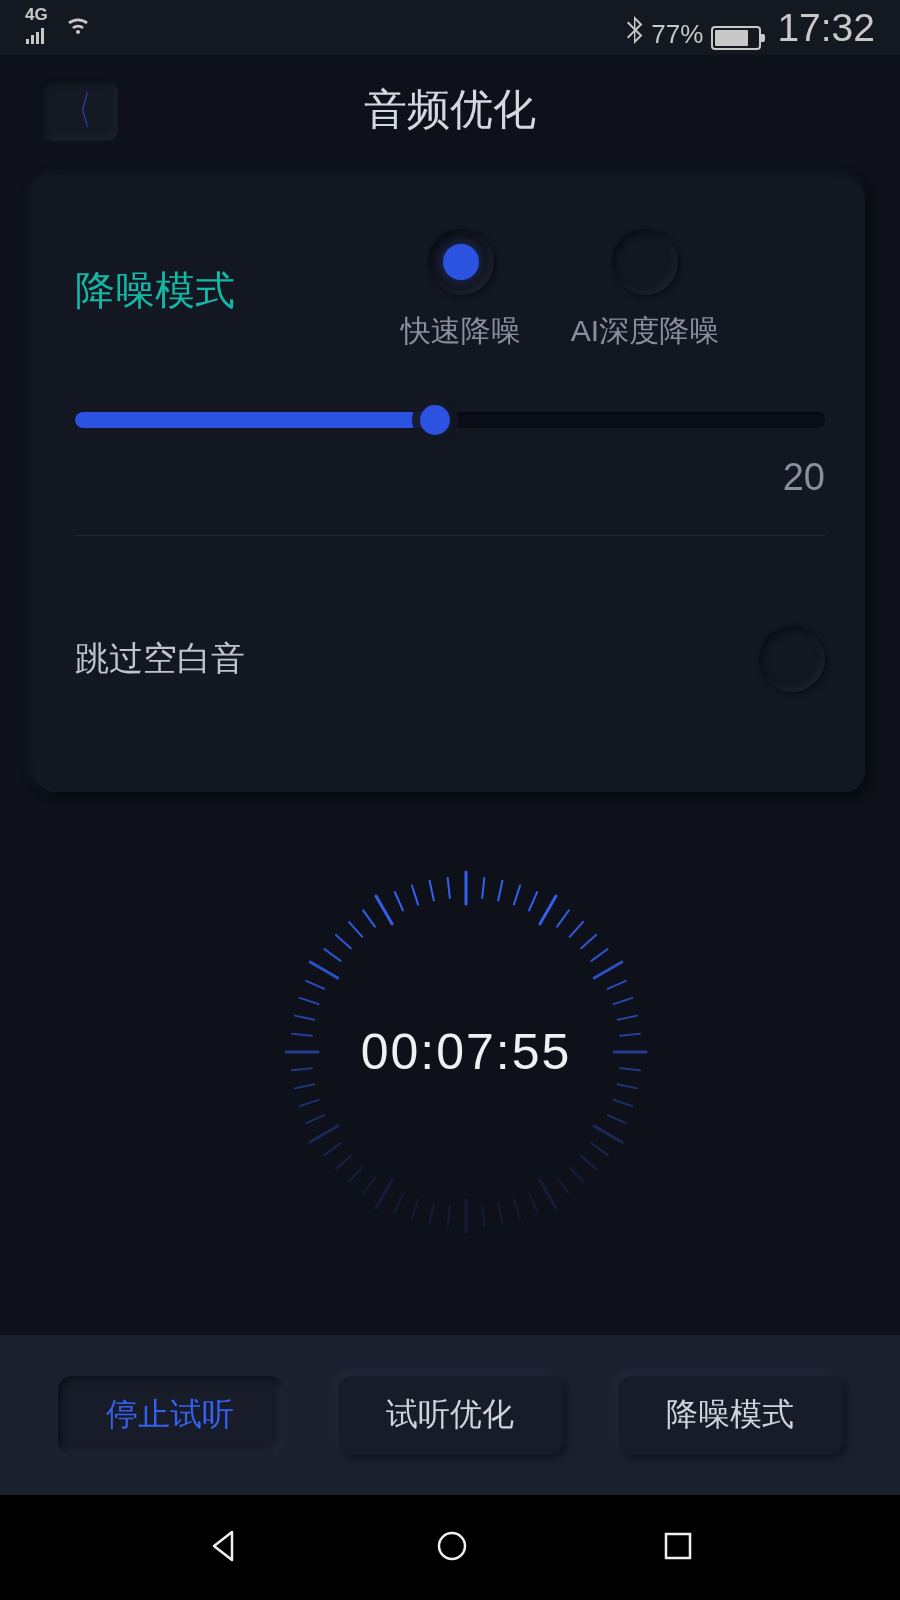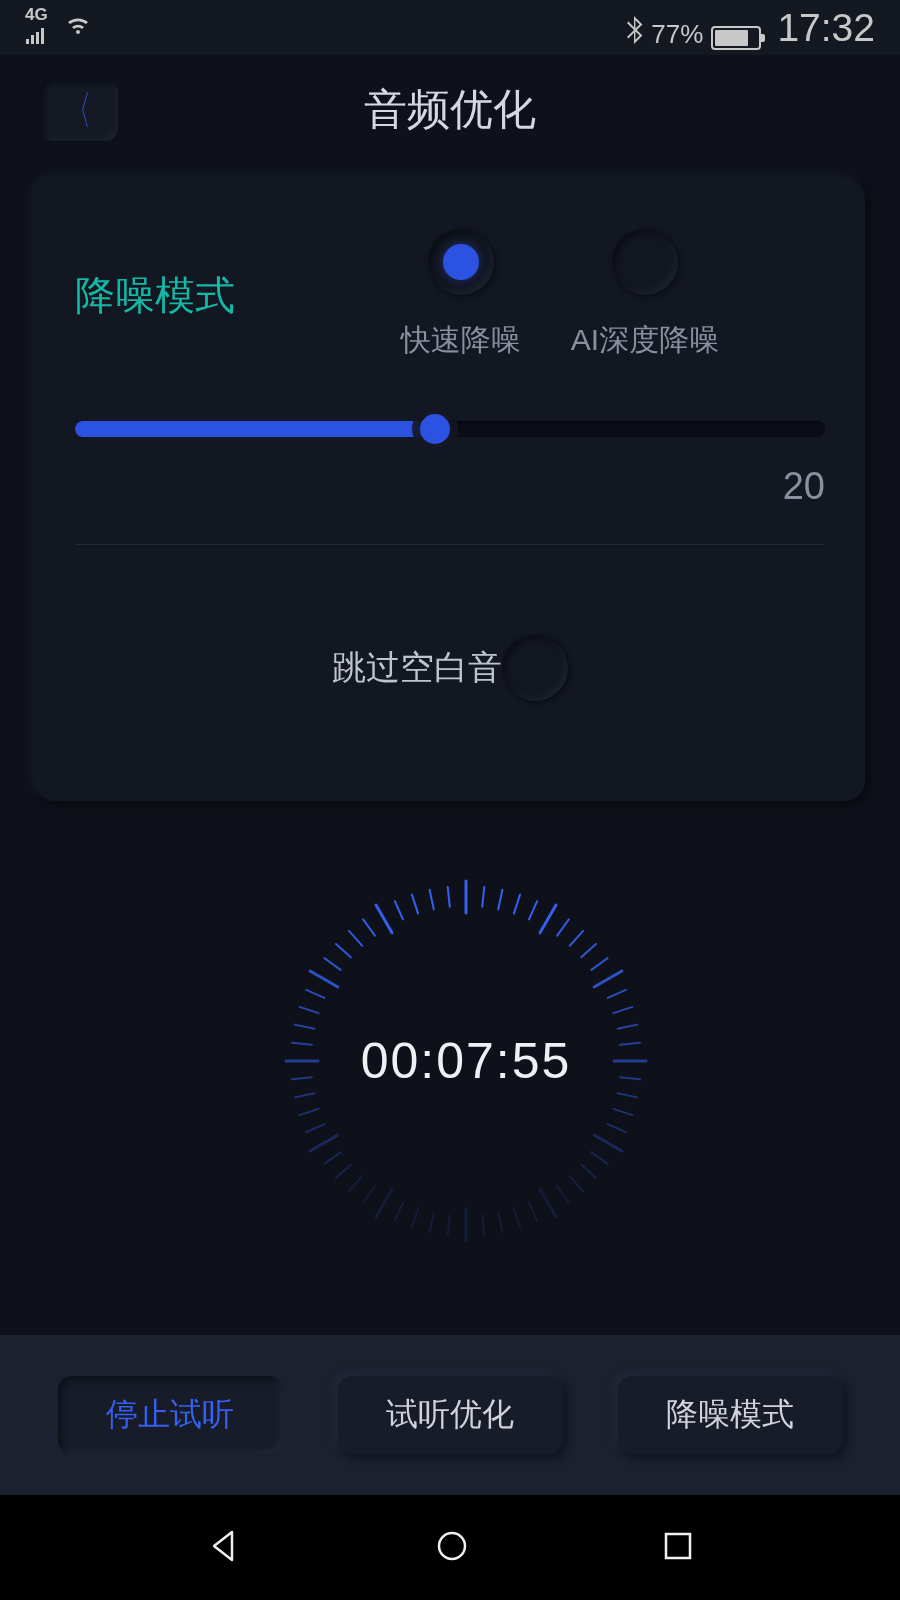--- a/index.html
+++ b/index.html
@@ -131,21 +131,21 @@
       display: flex;
       gap: 50px;
       flex: 1;
       justify-content: center;
       margin-left: 20px;
     }
     .radio-item {
       display: flex;
       flex-direction: column;
       align-items: center;
-      gap: 25px;
+      gap: 16px;
     }
     .radio-circle {
       width: 66px;
       height: 66px;
       border-radius: 50%;
       background: #131722;
       box-shadow: inset 3px 3px 6px #0a0d13, inset -3px -3px 6px #1e2430, 2px 2px 5px #0a0d13;
       display: flex;
       align-items: center;
       justify-content: center;
@@ -200,21 +200,21 @@
       color: #8a8f9d;
     }
     .divider {
       height: 1px;
       background: #222836;
       margin: 36px 0 0;
     }
     
     .skip-row {
       display: flex;
-      justify-content: center;
+      justify-content: space-between;
       align-items: center;
       margin-top: 90px;
       margin-bottom: 40px;
     }
     .skip-label {
       font-size: 34px;
       color: #bfc3ce;
     }
     
     .dial-container {

